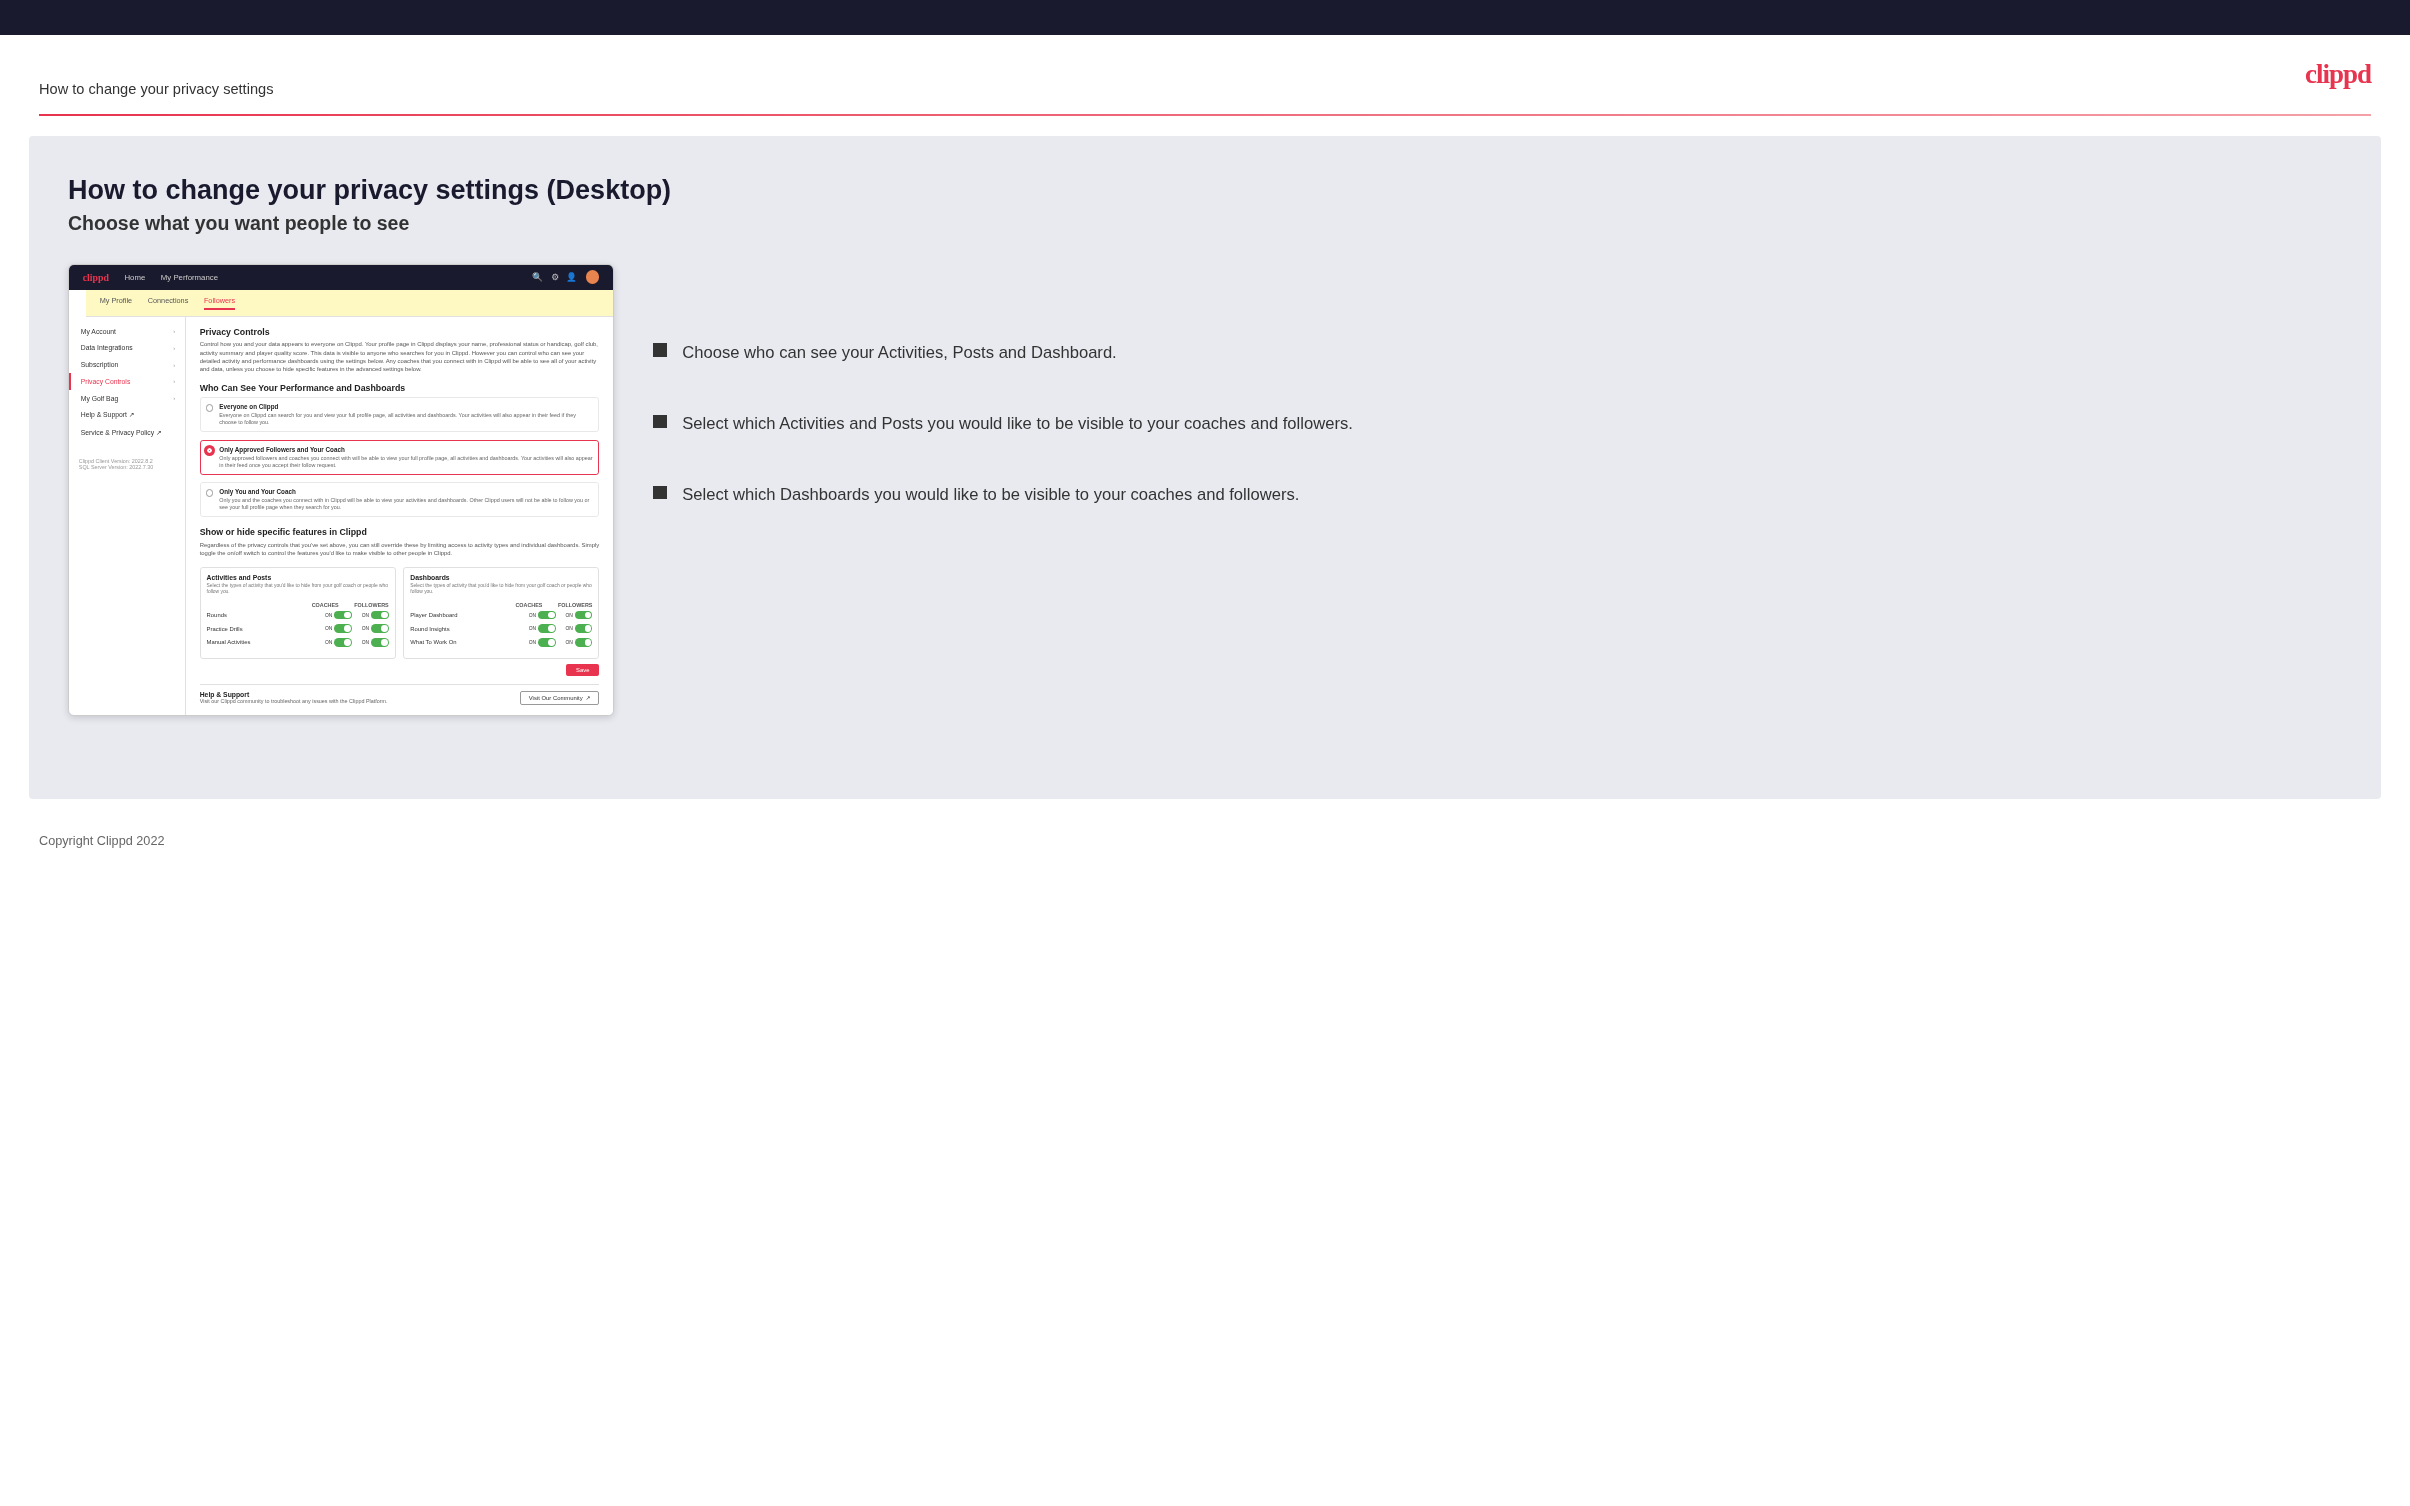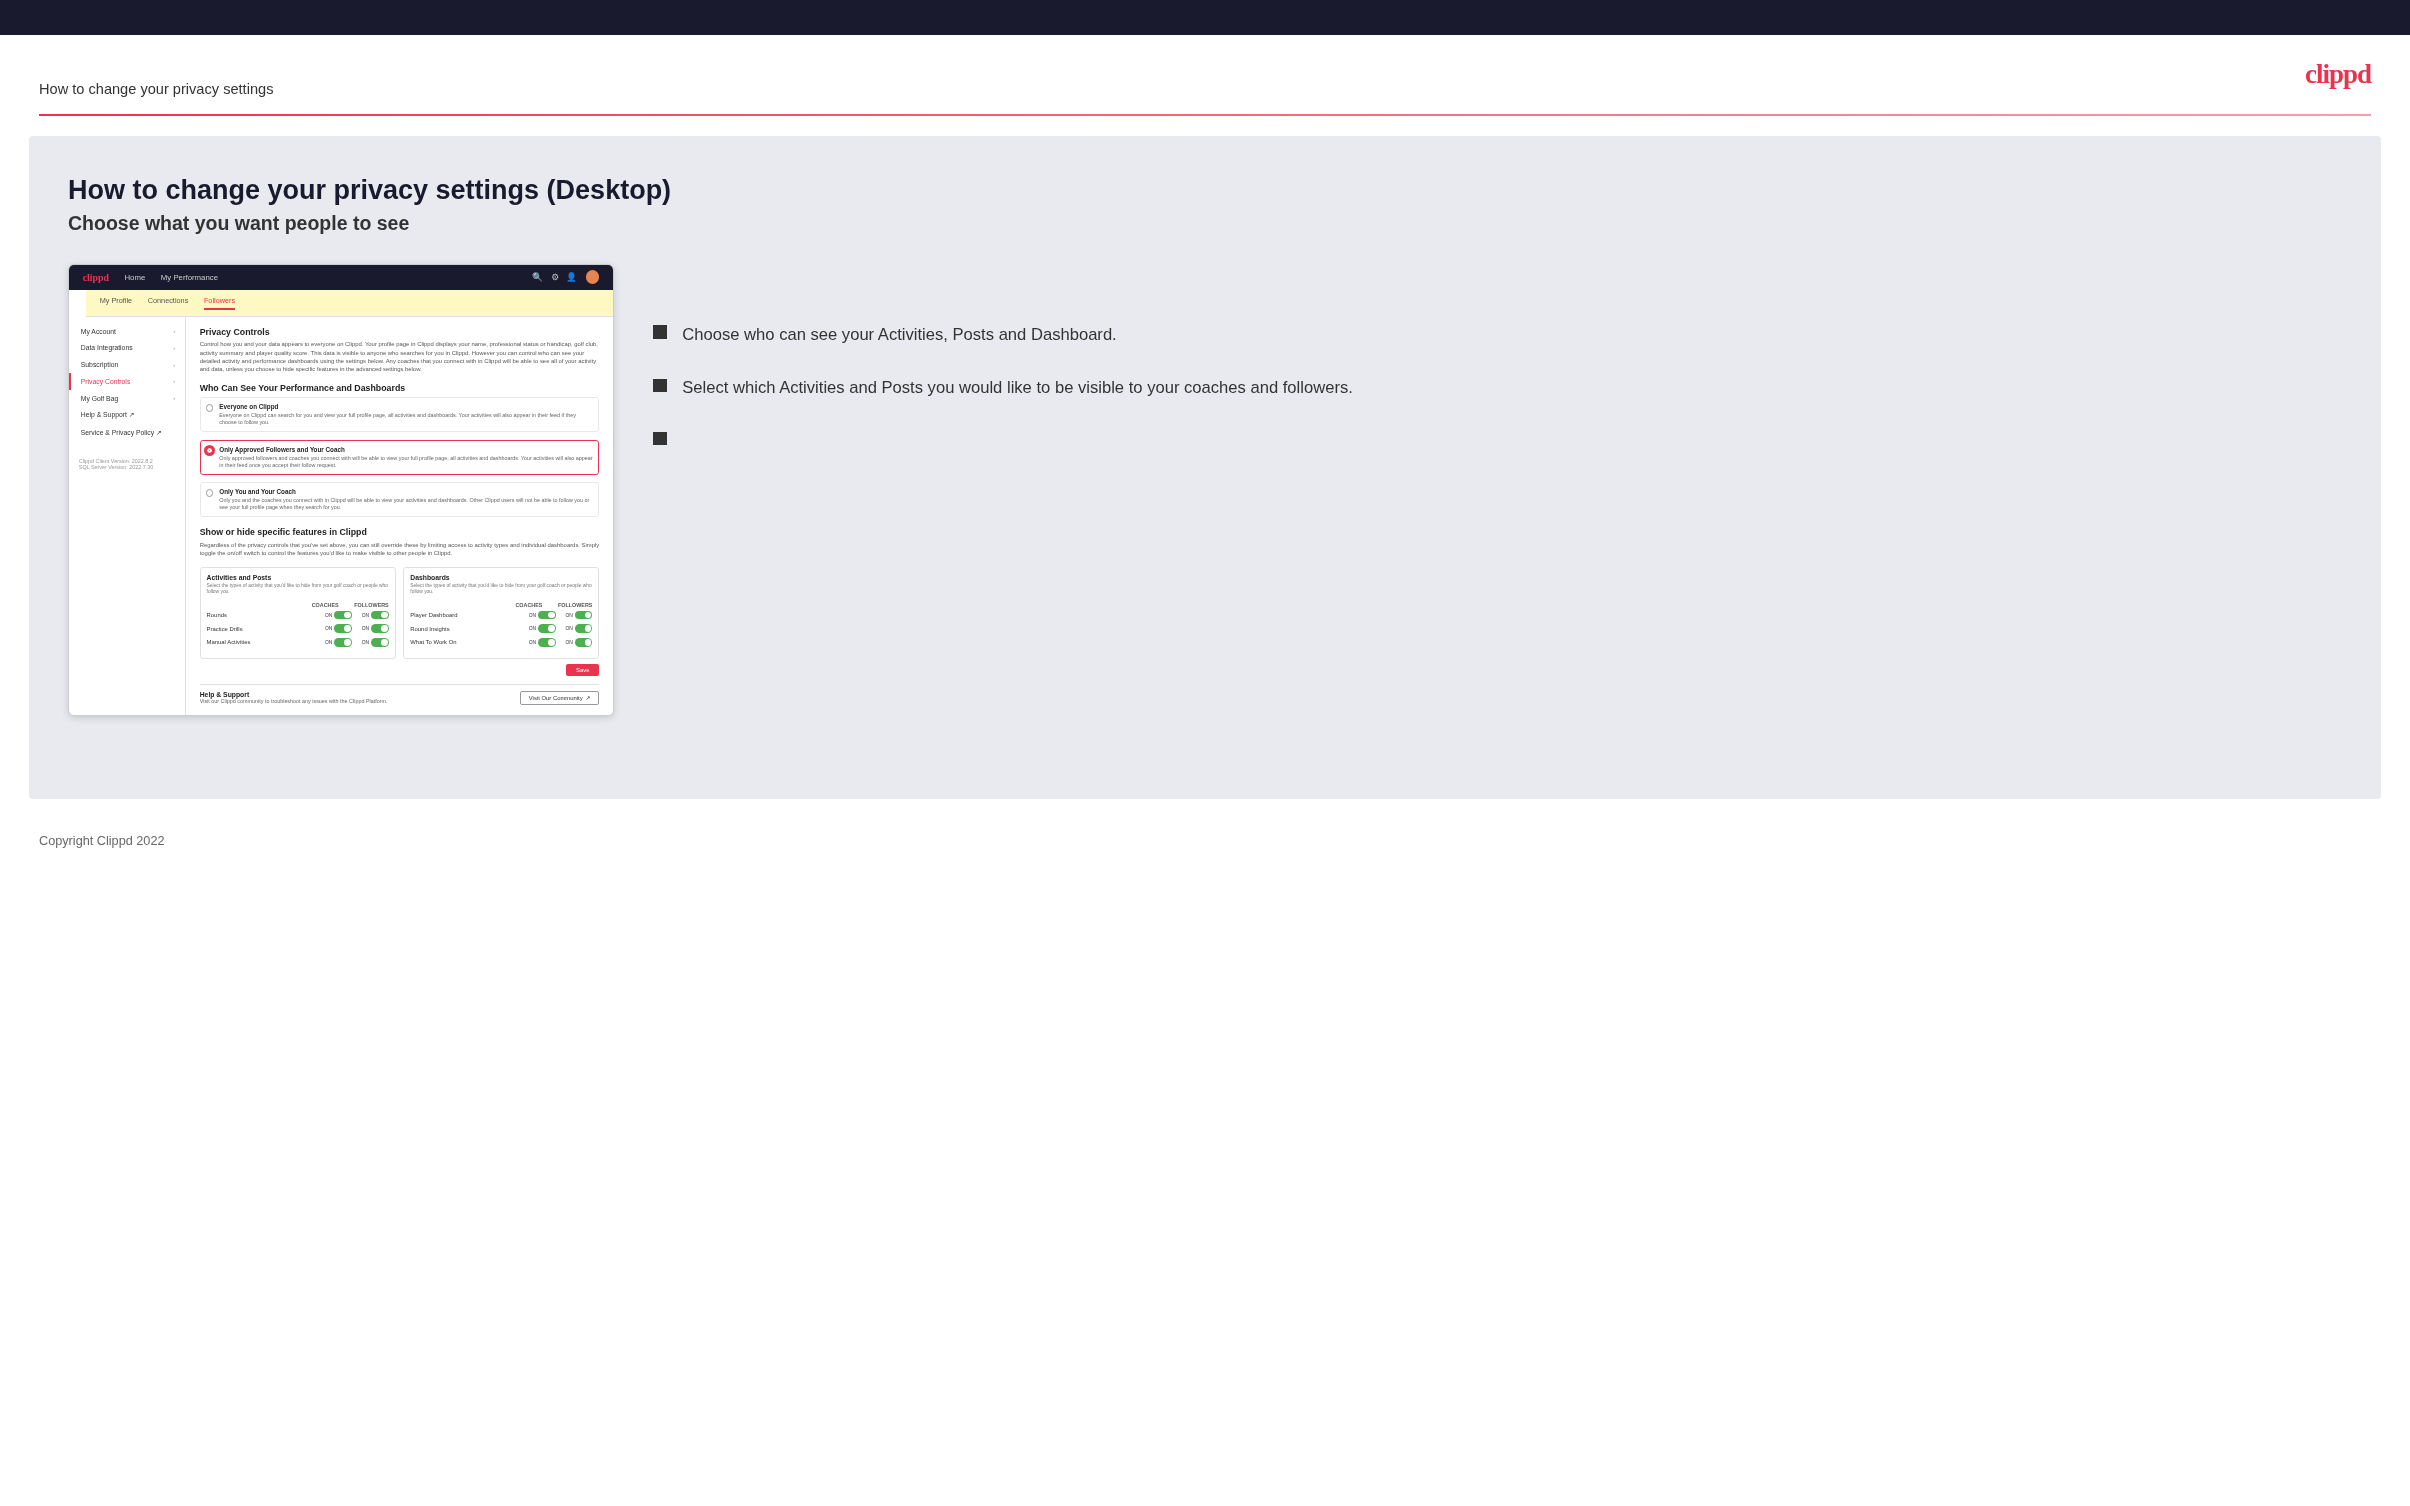--- a/index.html
+++ b/index.html
@@ -342,20 +342,21 @@
     .bullet-list {
       list-style: none;
       display: flex;
       flex-direction: column;
       gap: 29px;
     }
     .bullet-item {
       display: flex;
       gap: 15.6px;
       align-items: flex-start;
+      margin-top: 18px;
     }
     .bullet-square {
       width: 13.7px;
       height: 13.7px;
       background: #333;
       flex-shrink: 0;
       margin-top: 2.9px;
     }
     .bullet-text {
       font-size: 16.6px;
@@ -606,20 +607,21 @@
         <li class="bullet-item">
           <div class="bullet-square"></div>
           <span class="bullet-text">Choose who can see your Activities, Posts and Dashboard.</span>
         </li>
         <li class="bullet-item">
           <div class="bullet-square"></div>
           <span class="bullet-text">Select which Activities and Posts you would like to be visible to your coaches and followers.</span>
         </li>
         <li class="bullet-item">
           <div class="bullet-square"></div>
+          <span class="bullet-text">Select which Dashboards you would like to be visible to your coaches and followers.</span>
         </li>
       </ul>
     </div>
 
   </div>
 </div>
 
 <div class="footer">
   <span>Copyright Clippd 2022</span>
 </div>

